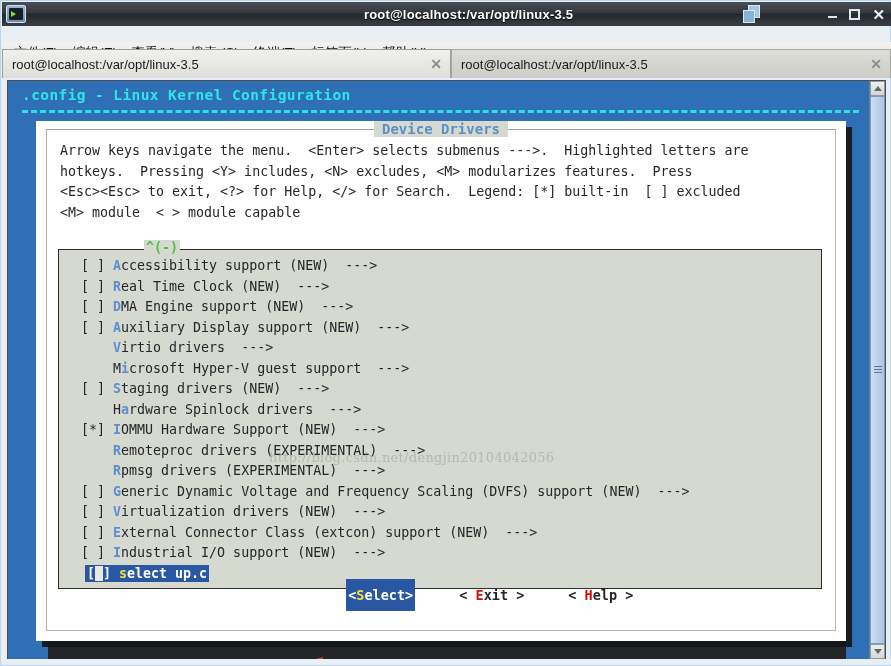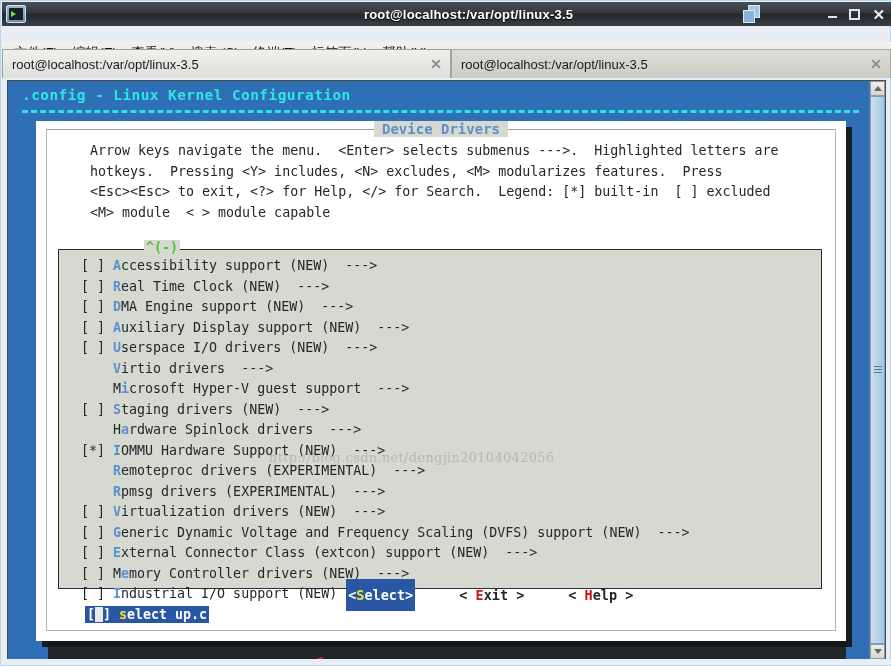--- a/index.html
+++ b/index.html
@@ -201,21 +201,20 @@
   }
   .dialog-title span { background: #d6d9d0; padding: 0 8px; }
 
   .help-text {
     position: absolute; left: 24px; top: 20px;
     width: 760px;
     color: #24262a;
     font-size: 13.3px;
     line-height: 20.5px;
     white-space: pre;
-    margin-left: 30px;
   }
 
   
   .listbox {
     position: absolute; left: 22px; top: 128px;
     width: 764px; height: 340px;
     box-sizing: border-box;
     border: 1px solid #2b2d2f;
     background: #d6d9d0;
   }
@@ -395,32 +394,30 @@
 &lt;M&gt; module  &lt; &gt; module capable</div>
 
           <div class="listbox">
             <div class="scrollmark">^(-)</div>
 
             <div class="menu-list">
               <div class="row"><span>[ ] </span><span class="hot">A</span><span>ccessibility support (NEW)  ---&gt;</span></div>
               <div class="row"><span>[ ] </span><span class="hot">R</span><span>eal Time Clock (NEW)  ---&gt;</span></div>
               <div class="row"><span>[ ] </span><span class="hot">D</span><span>MA Engine support (NEW)  ---&gt;</span></div>
               <div class="row"><span>[ ] </span><span class="hot">A</span><span>uxiliary Display support (NEW)  ---&gt;</span></div>
-              <div class="row"><span>[ ] </span><span class="hot">U</span><span>serspace I/O drivers (NEW)  ---&gt;</span></div>
               <div class="row"><span>    </span><span class="hot">V</span><span>irtio drivers  ---&gt;</span></div>
               <div class="row"><span>    M</span><span class="hot">i</span><span>crosoft Hyper-V guest support  ---&gt;</span></div>
               <div class="row"><span>[ ] </span><span class="hot">S</span><span>taging drivers (NEW)  ---&gt;</span></div>
               <div class="row"><span>    H</span><span class="hot">a</span><span>rdware Spinlock drivers  ---&gt;</span></div>
               <div class="row"><span>[*] </span><span class="hot">I</span><span>OMMU Hardware Support (NEW)  ---&gt;</span></div>
               <div class="row"><span>    </span><span class="hot">R</span><span>emoteproc drivers (EXPERIMENTAL)  ---&gt;</span></div>
               <div class="row"><span>    </span><span class="hot">R</span><span>pmsg drivers (EXPERIMENTAL)  ---&gt;</span></div>
+              <div class="row"><span>[ ] </span><span class="hot">G</span><span>eneric Dynamic Voltage and Frequency Scaling (DVFS) support (NEW)  ---&gt;</span></div>
               <div class="row"><span>[ ] </span><span class="hot">V</span><span>irtualization drivers (NEW)  ---&gt;</span></div>
-              <div class="row"><span>[ ] </span><span class="hot">G</span><span>eneric Dynamic Voltage and Frequency Scaling (DVFS) support (NEW)  ---&gt;</span></div>
               <div class="row"><span>[ ] </span><span class="hot">E</span><span>xternal Connector Class (extcon) support (NEW)  ---&gt;</span></div>
-              <div class="row"><span>[ ] M</span><span class="hot">e</span><span>mory Controller drivers (NEW)  ---&gt;</span></div>
               <div class="row"><span>[ ] </span><span class="hot">I</span><span>ndustrial I/O support (NEW)  ---&gt;</span></div>
               <div class="row selected"><span class="sel-box"><span>[</span><span class="cursor"> </span><span>] </span><span class="hot">s</span><span>elect up.c</span></span></div>
             </div>
           </div>
 
           <div class="buttons">
             <span class="btn primary">&lt;<span class="hot">S</span>elect&gt;</span><span class="btn-gap"></span><span class="btn">&lt; <span class="hot-red">E</span>xit &gt;</span><span class="btn-gap"></span><span class="btn">&lt; <span class="hot-red">H</span>elp &gt;</span>
           </div>
 
           <svg class="annot-arrow" viewBox="0 0 140 22" xmlns="http://www.w3.org/2000/svg">

